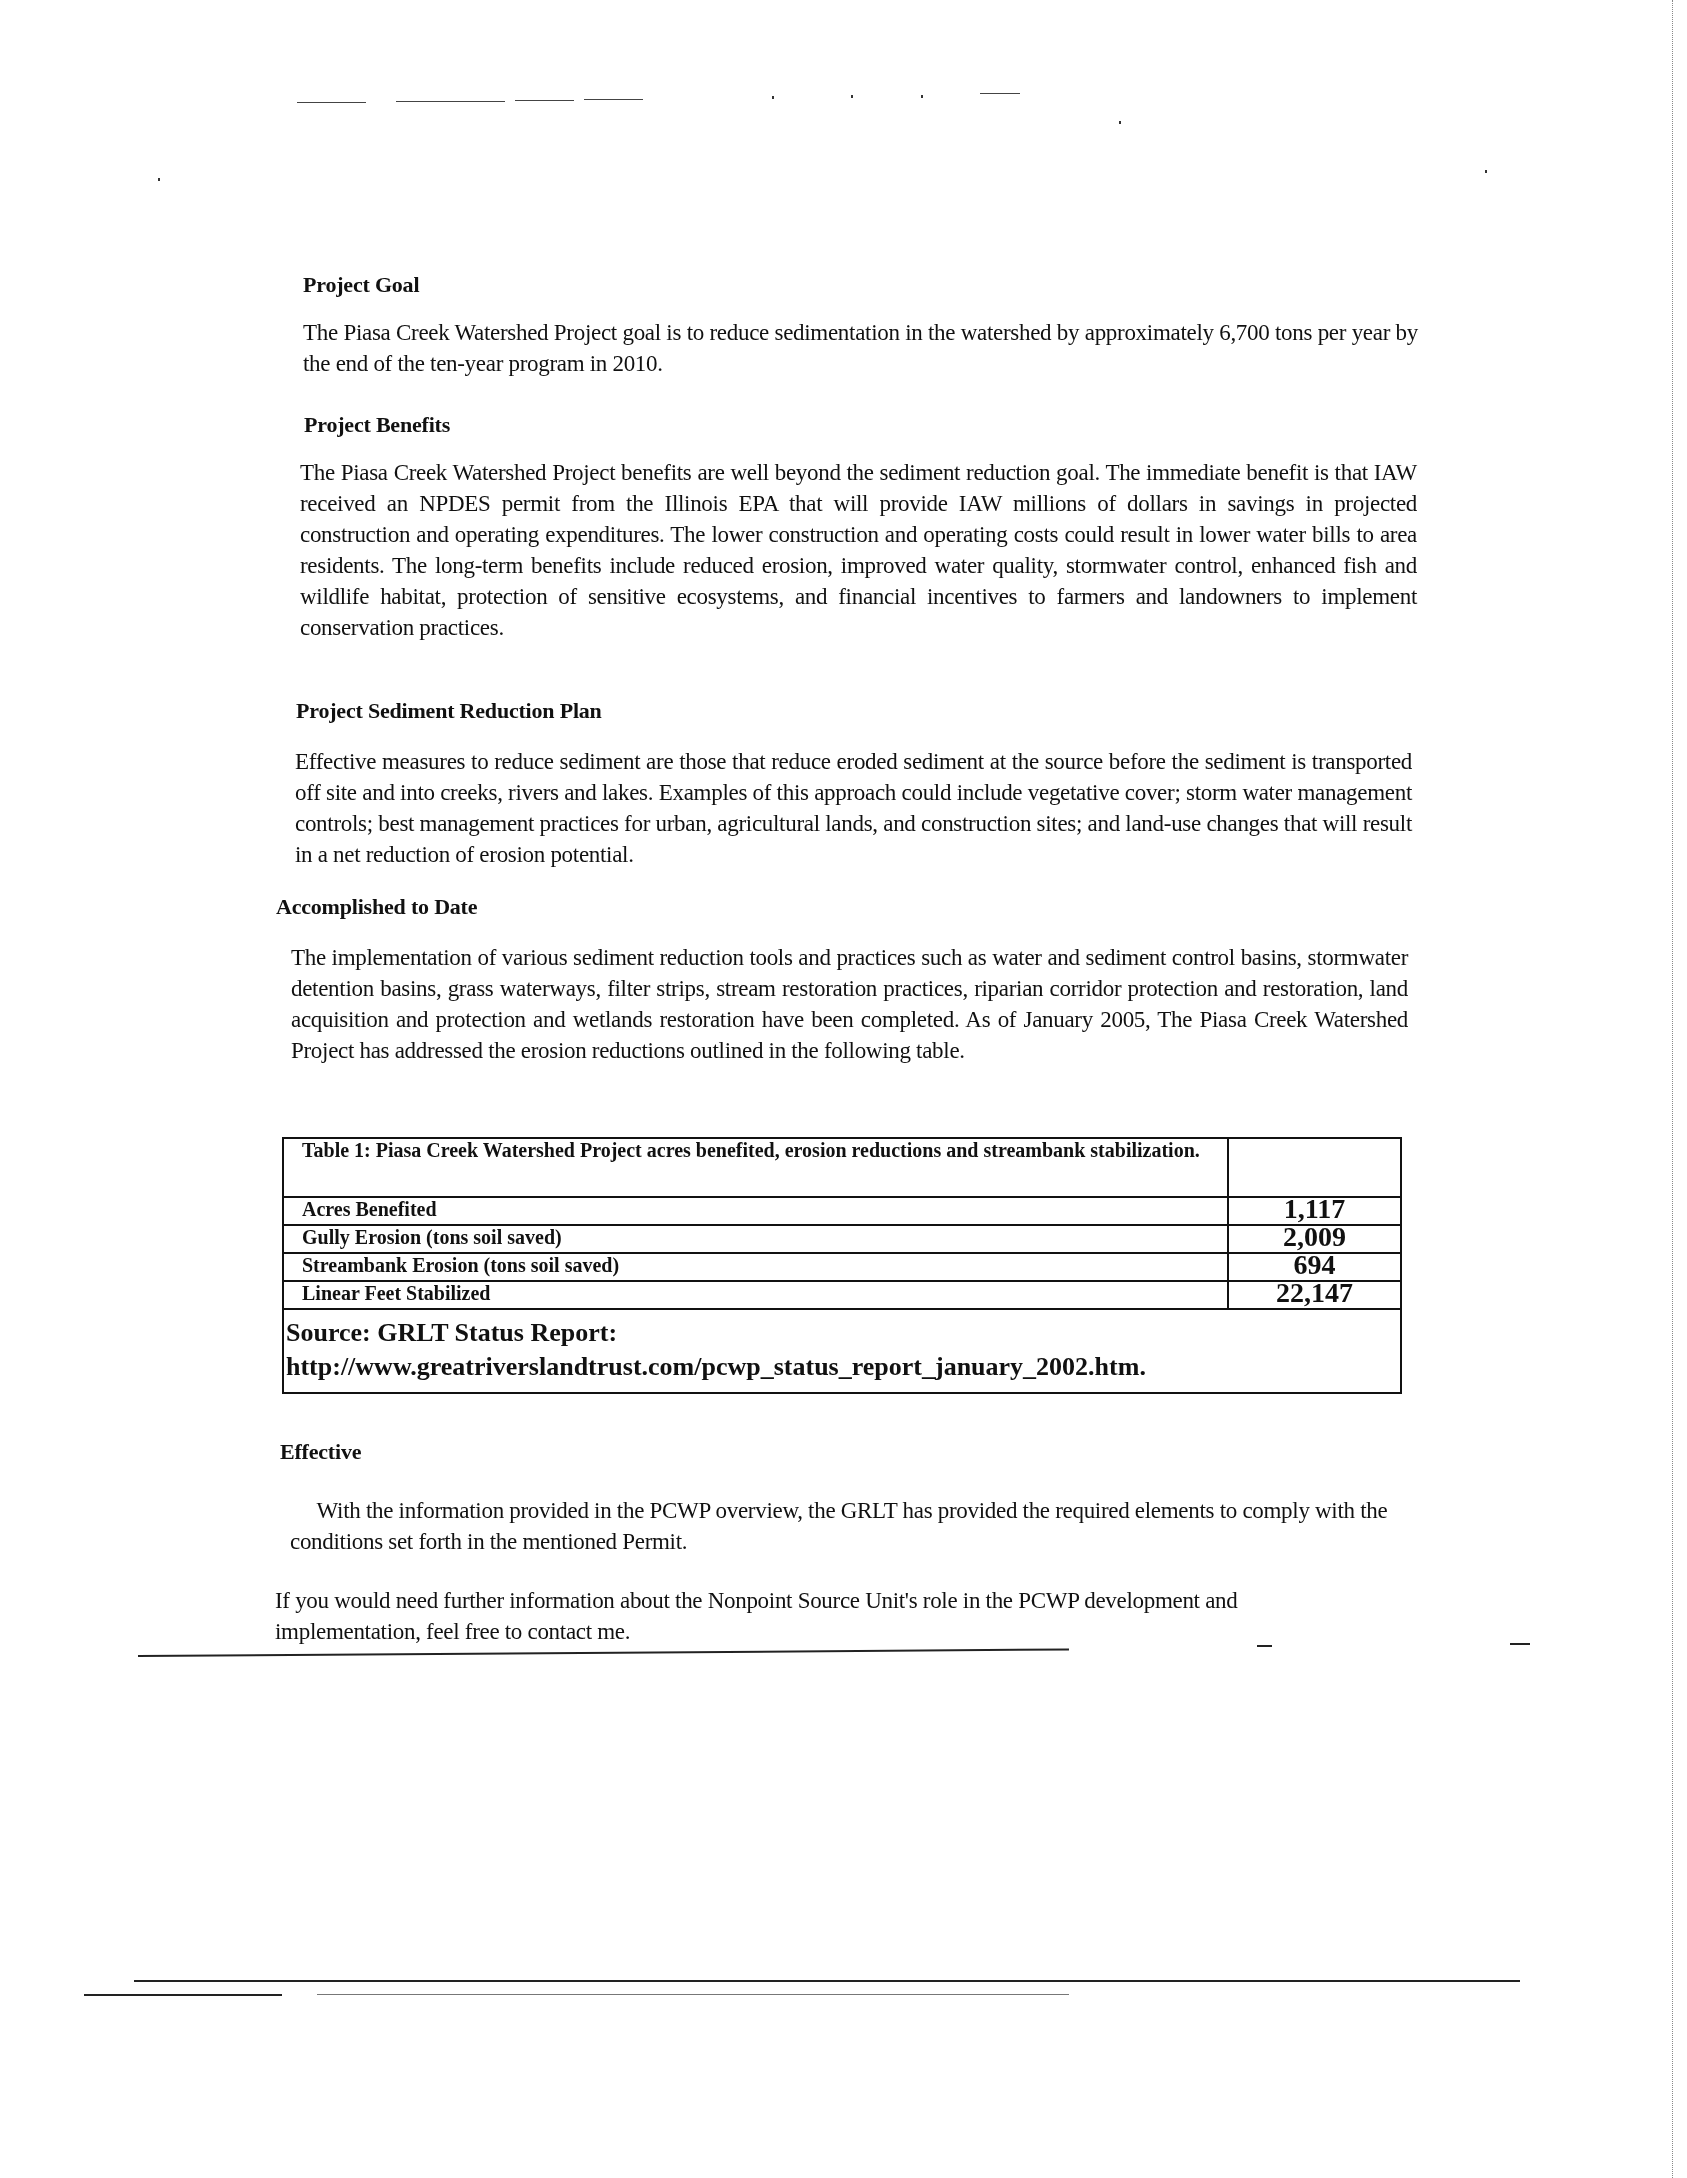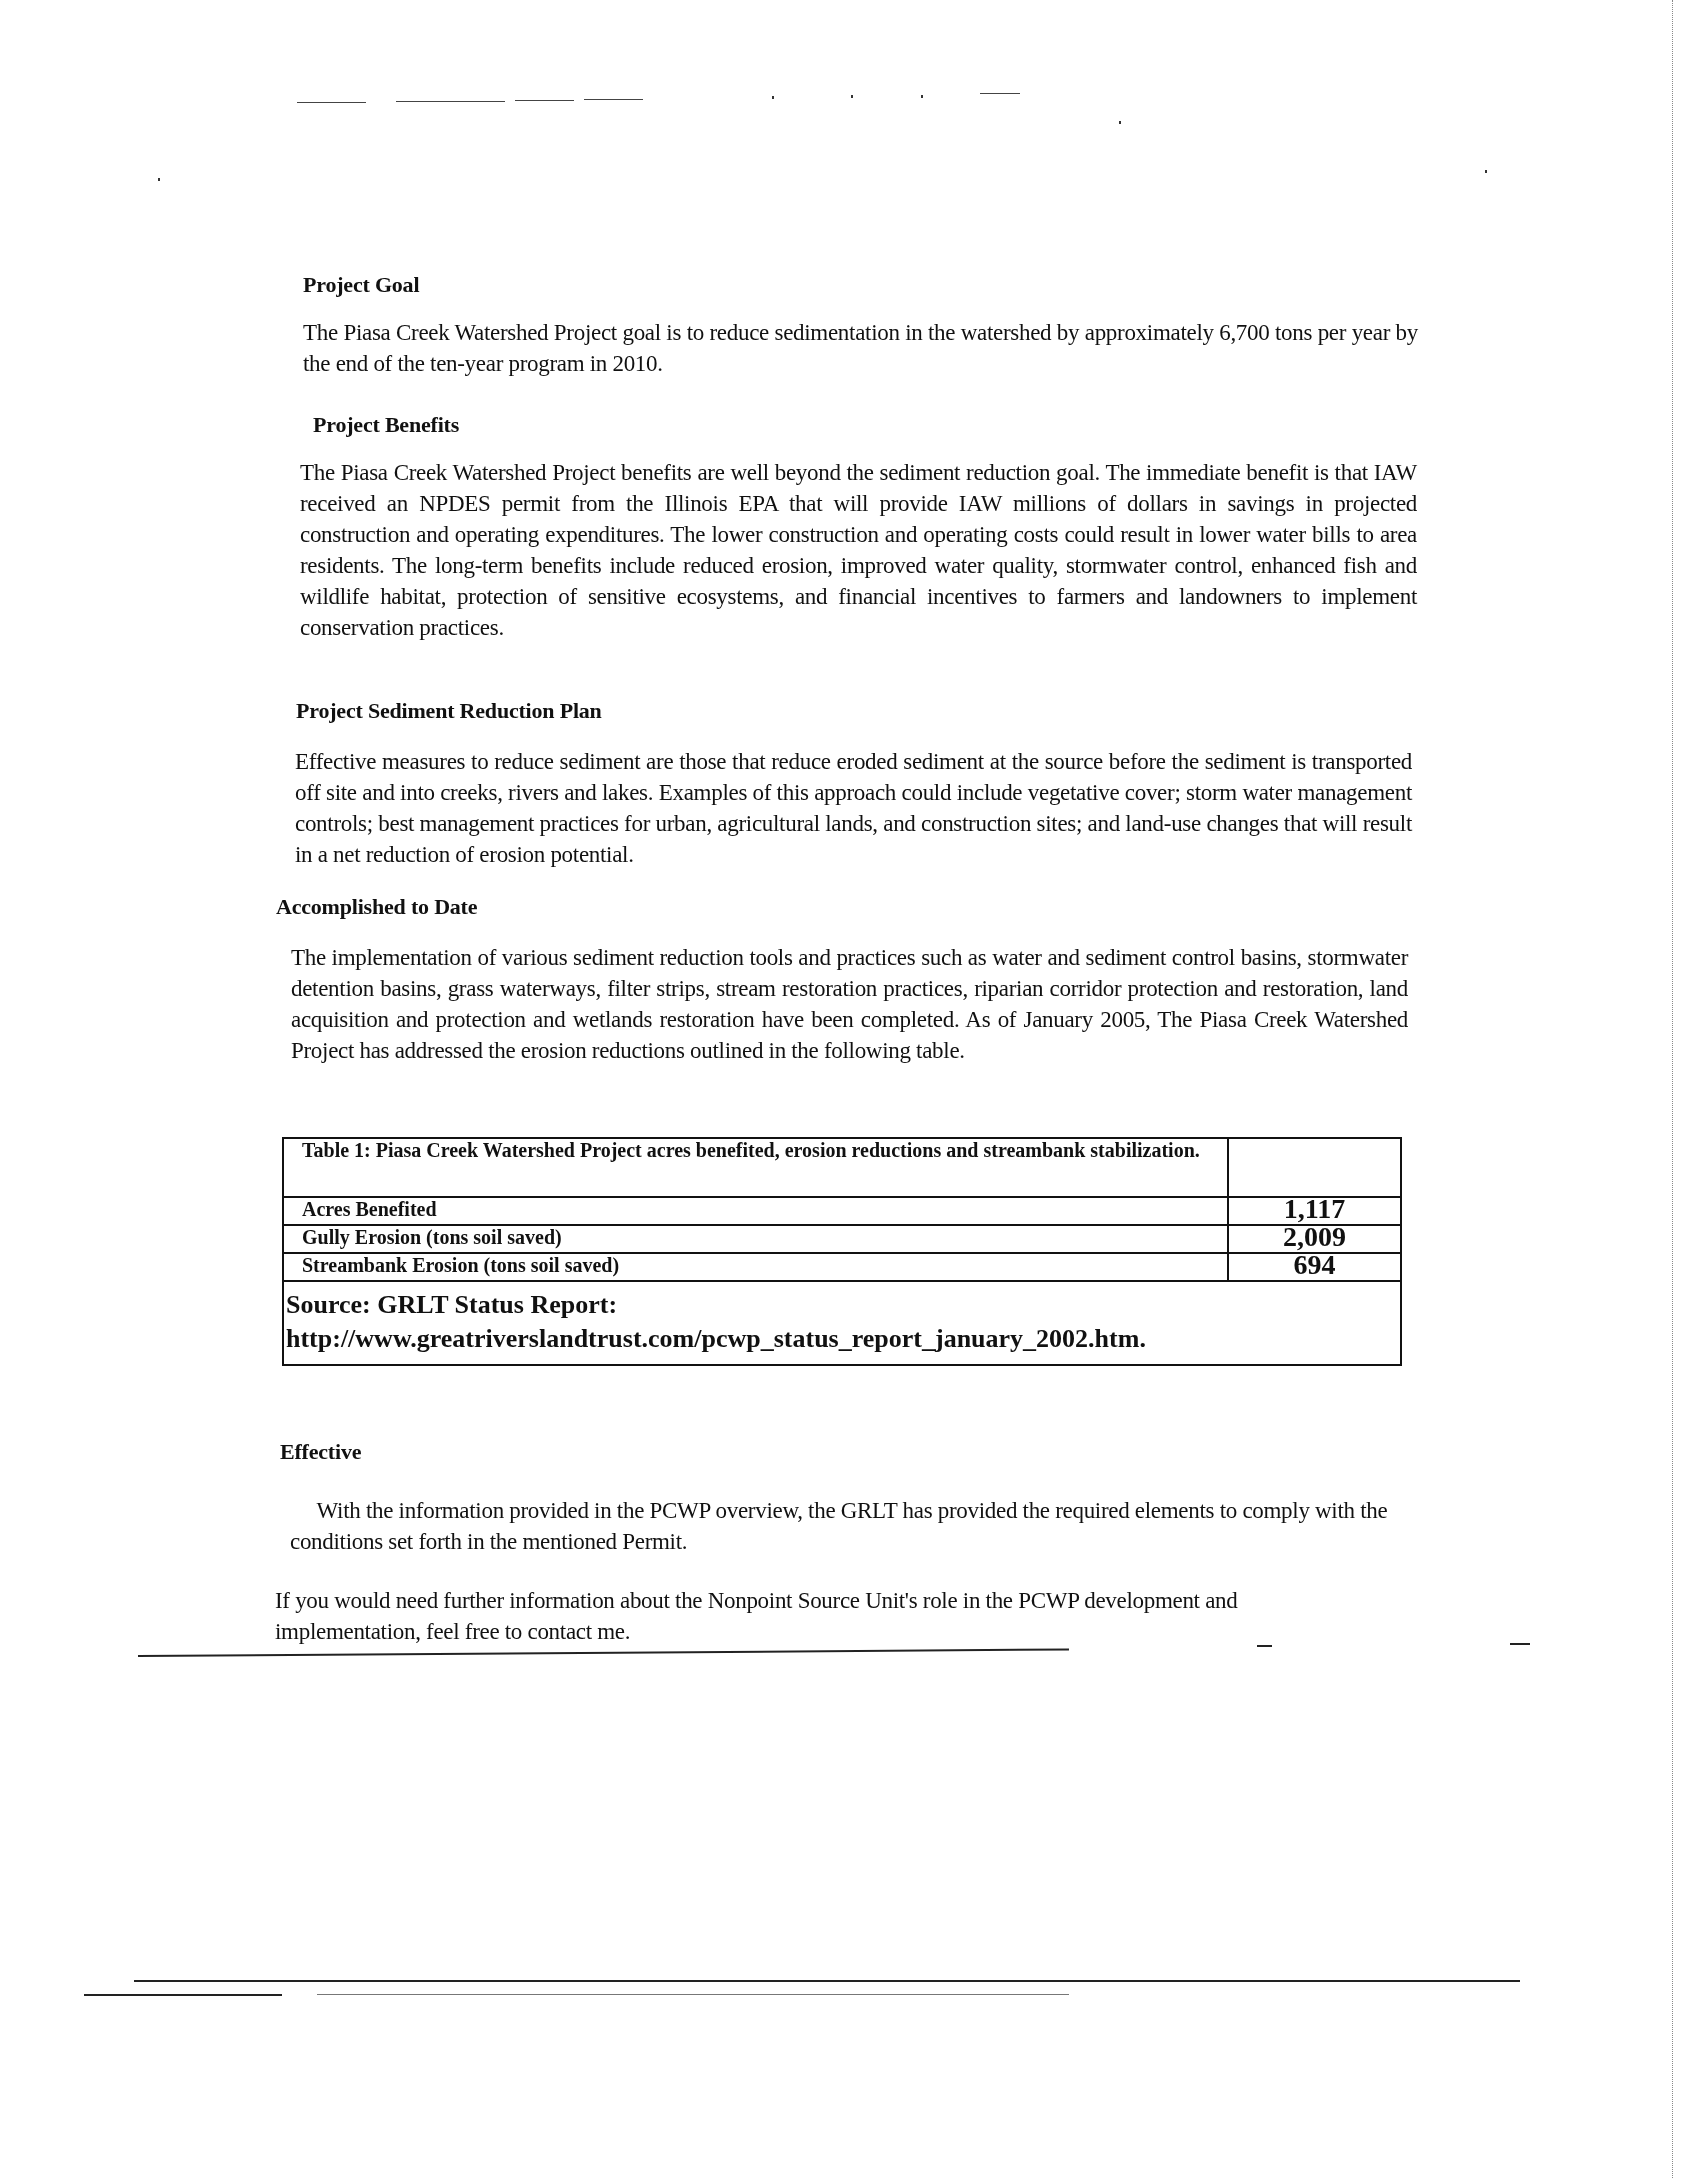--- a/index.html
+++ b/index.html
@@ -32,21 +32,21 @@
 <div class="speck" style="left:772px;top:96px;"></div>
 <div class="speck" style="left:851px;top:95px;"></div>
 <div class="speck" style="left:921px;top:95px;"></div>
 <div class="speck" style="left:1119px;top:121px;"></div>
 <div class="speck" style="left:1485px;top:170px;"></div>
 <div class="speck" style="left:158px;top:178px;"></div>
 
 <div class="abs heading" style="left:303px;top:271px;">Project Goal</div>
 <div class="abs para" style="left:303px;top:317px;width:1115px;">The Piasa Creek Watershed Project goal is to reduce sedimentation in the watershed by approximately 6,700 tons per year by the end of the ten-year program in 2010.</div>
 
-<div class="abs heading" style="left:313px;top:411px;">Project Benefits</div>
+<div class="abs heading" style="left:304px;top:411px;">Project Benefits</div>
 <div class="abs para" style="left:300px;top:457px;width:1117px;">The Piasa Creek Watershed Project benefits are well beyond the sediment reduction goal.  The immediate benefit is that IAW received an NPDES permit from the Illinois EPA that will provide IAW millions of dollars in savings in projected construction and operating expenditures.  The lower construction and operating costs could result in lower water bills to area residents.  The long-term benefits include reduced erosion, improved water quality, stormwater control, enhanced fish and wildlife habitat, protection of sensitive ecosystems, and financial incentives to farmers and landowners to implement conservation practices.</div>
 
 <div class="abs heading" style="left:296px;top:697px;">Project Sediment Reduction Plan</div>
 <div class="abs para" style="left:295px;top:746px;width:1117px;">Effective measures to reduce sediment are those that reduce eroded sediment at the source before the sediment is transported off site and into creeks, rivers and lakes.  Examples of this approach could include vegetative cover; storm water management controls; best management practices for urban, agricultural lands, and construction sites; and land-use changes that will result in a net reduction of erosion potential.</div>
 
 <div class="abs heading" style="left:276px;top:893px;">Accomplished to Date</div>
 <div class="abs para" style="left:291px;top:942px;width:1117px;">The implementation of various sediment reduction tools and practices such as water and sediment control basins, stormwater detention basins, grass waterways, filter strips, stream restoration practices, riparian corridor protection and restoration, land acquisition and protection and wetlands restoration have been completed.  As of January 2005, The Piasa Creek Watershed Project has addressed the erosion reductions outlined in the following table.</div>
 
 <table class="t1">
   <tbody>
@@ -59,20 +59,24 @@
     <td class="val">1,117</td>
   </tr>
   <tr class="row">
     <td class="lbl">Gully Erosion (tons soil saved)</td>
     <td class="val">2,009</td>
   </tr>
   <tr class="row">
     <td class="lbl">Streambank Erosion (tons soil saved)</td>
     <td class="val">694</td>
   </tr>
+  <tr class="row">
+    <td class="lbl">Linear Feet Stabilized</td>
+    <td class="val">22,147</td>
+  </tr>
   <tr>
     <td class="src" colspan="2">
       <div>Source: GRLT Status Report:</div>
       <div>http://www.greatriverslandtrust.com/pcwp_status_report_january_2002.htm.</div>
     </td>
   </tr>
 </tbody>
   </table>
 
 <div class="abs heading" style="left:280px;top:1438px;">Effective</div>

